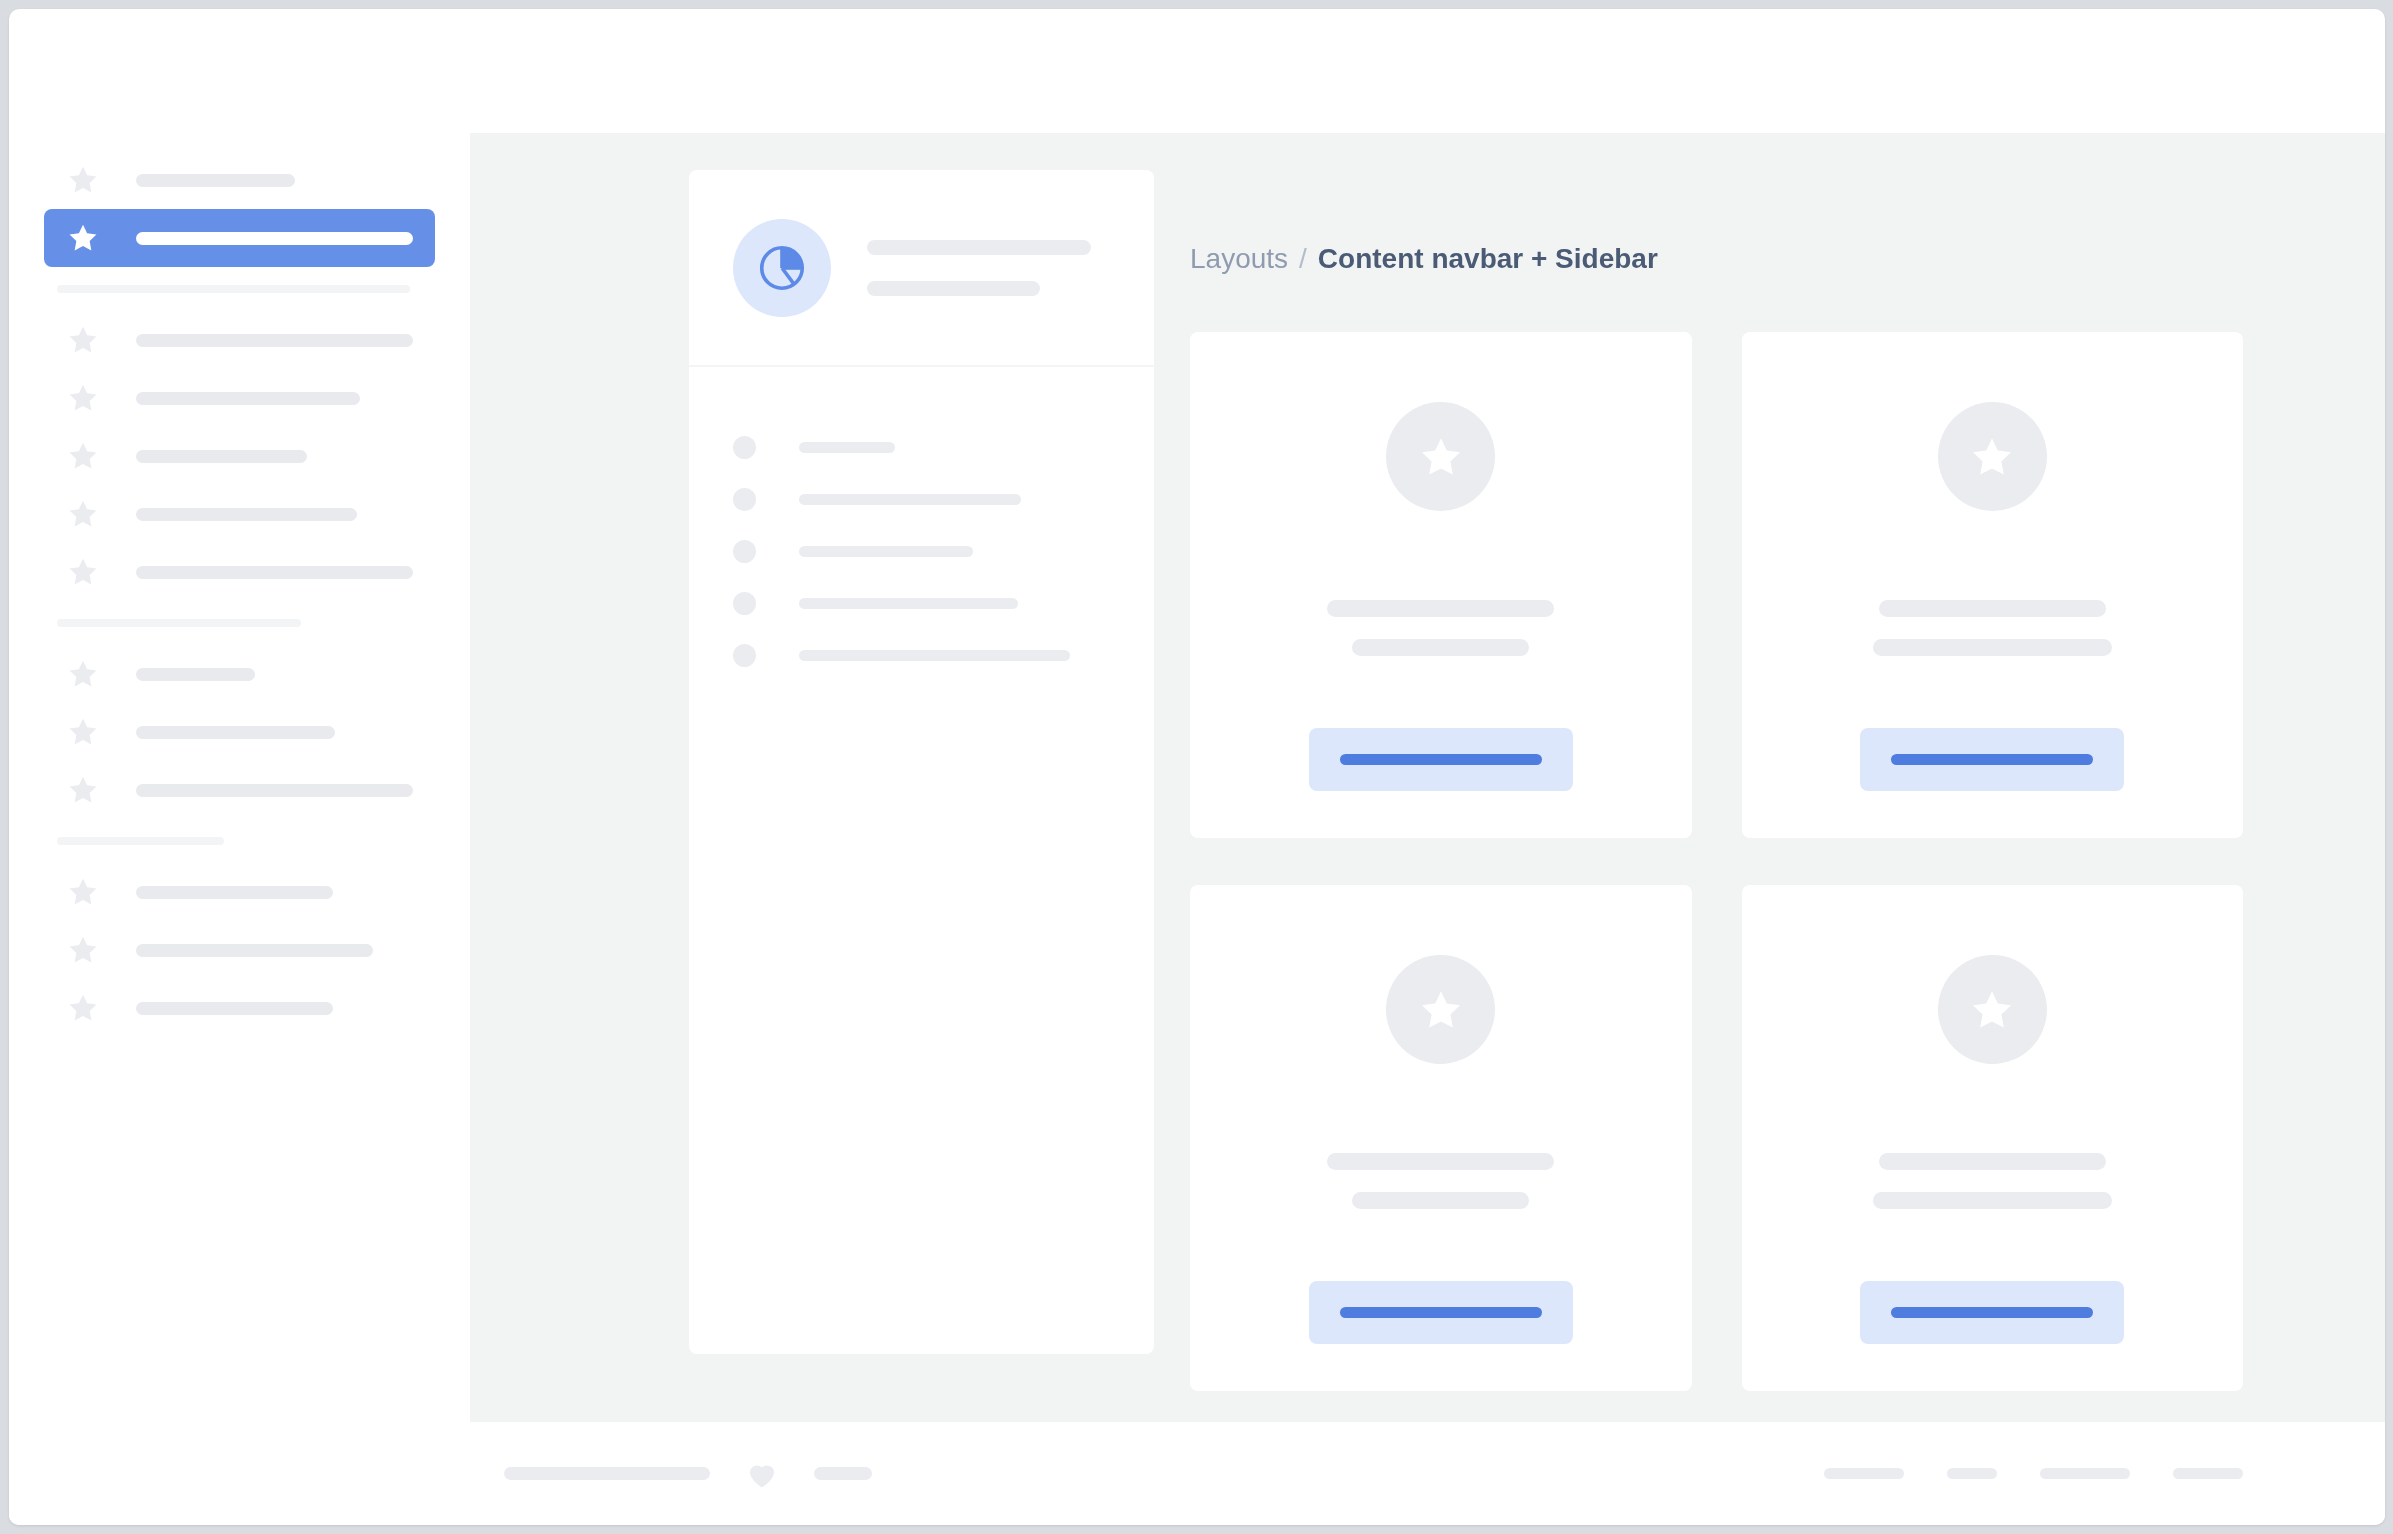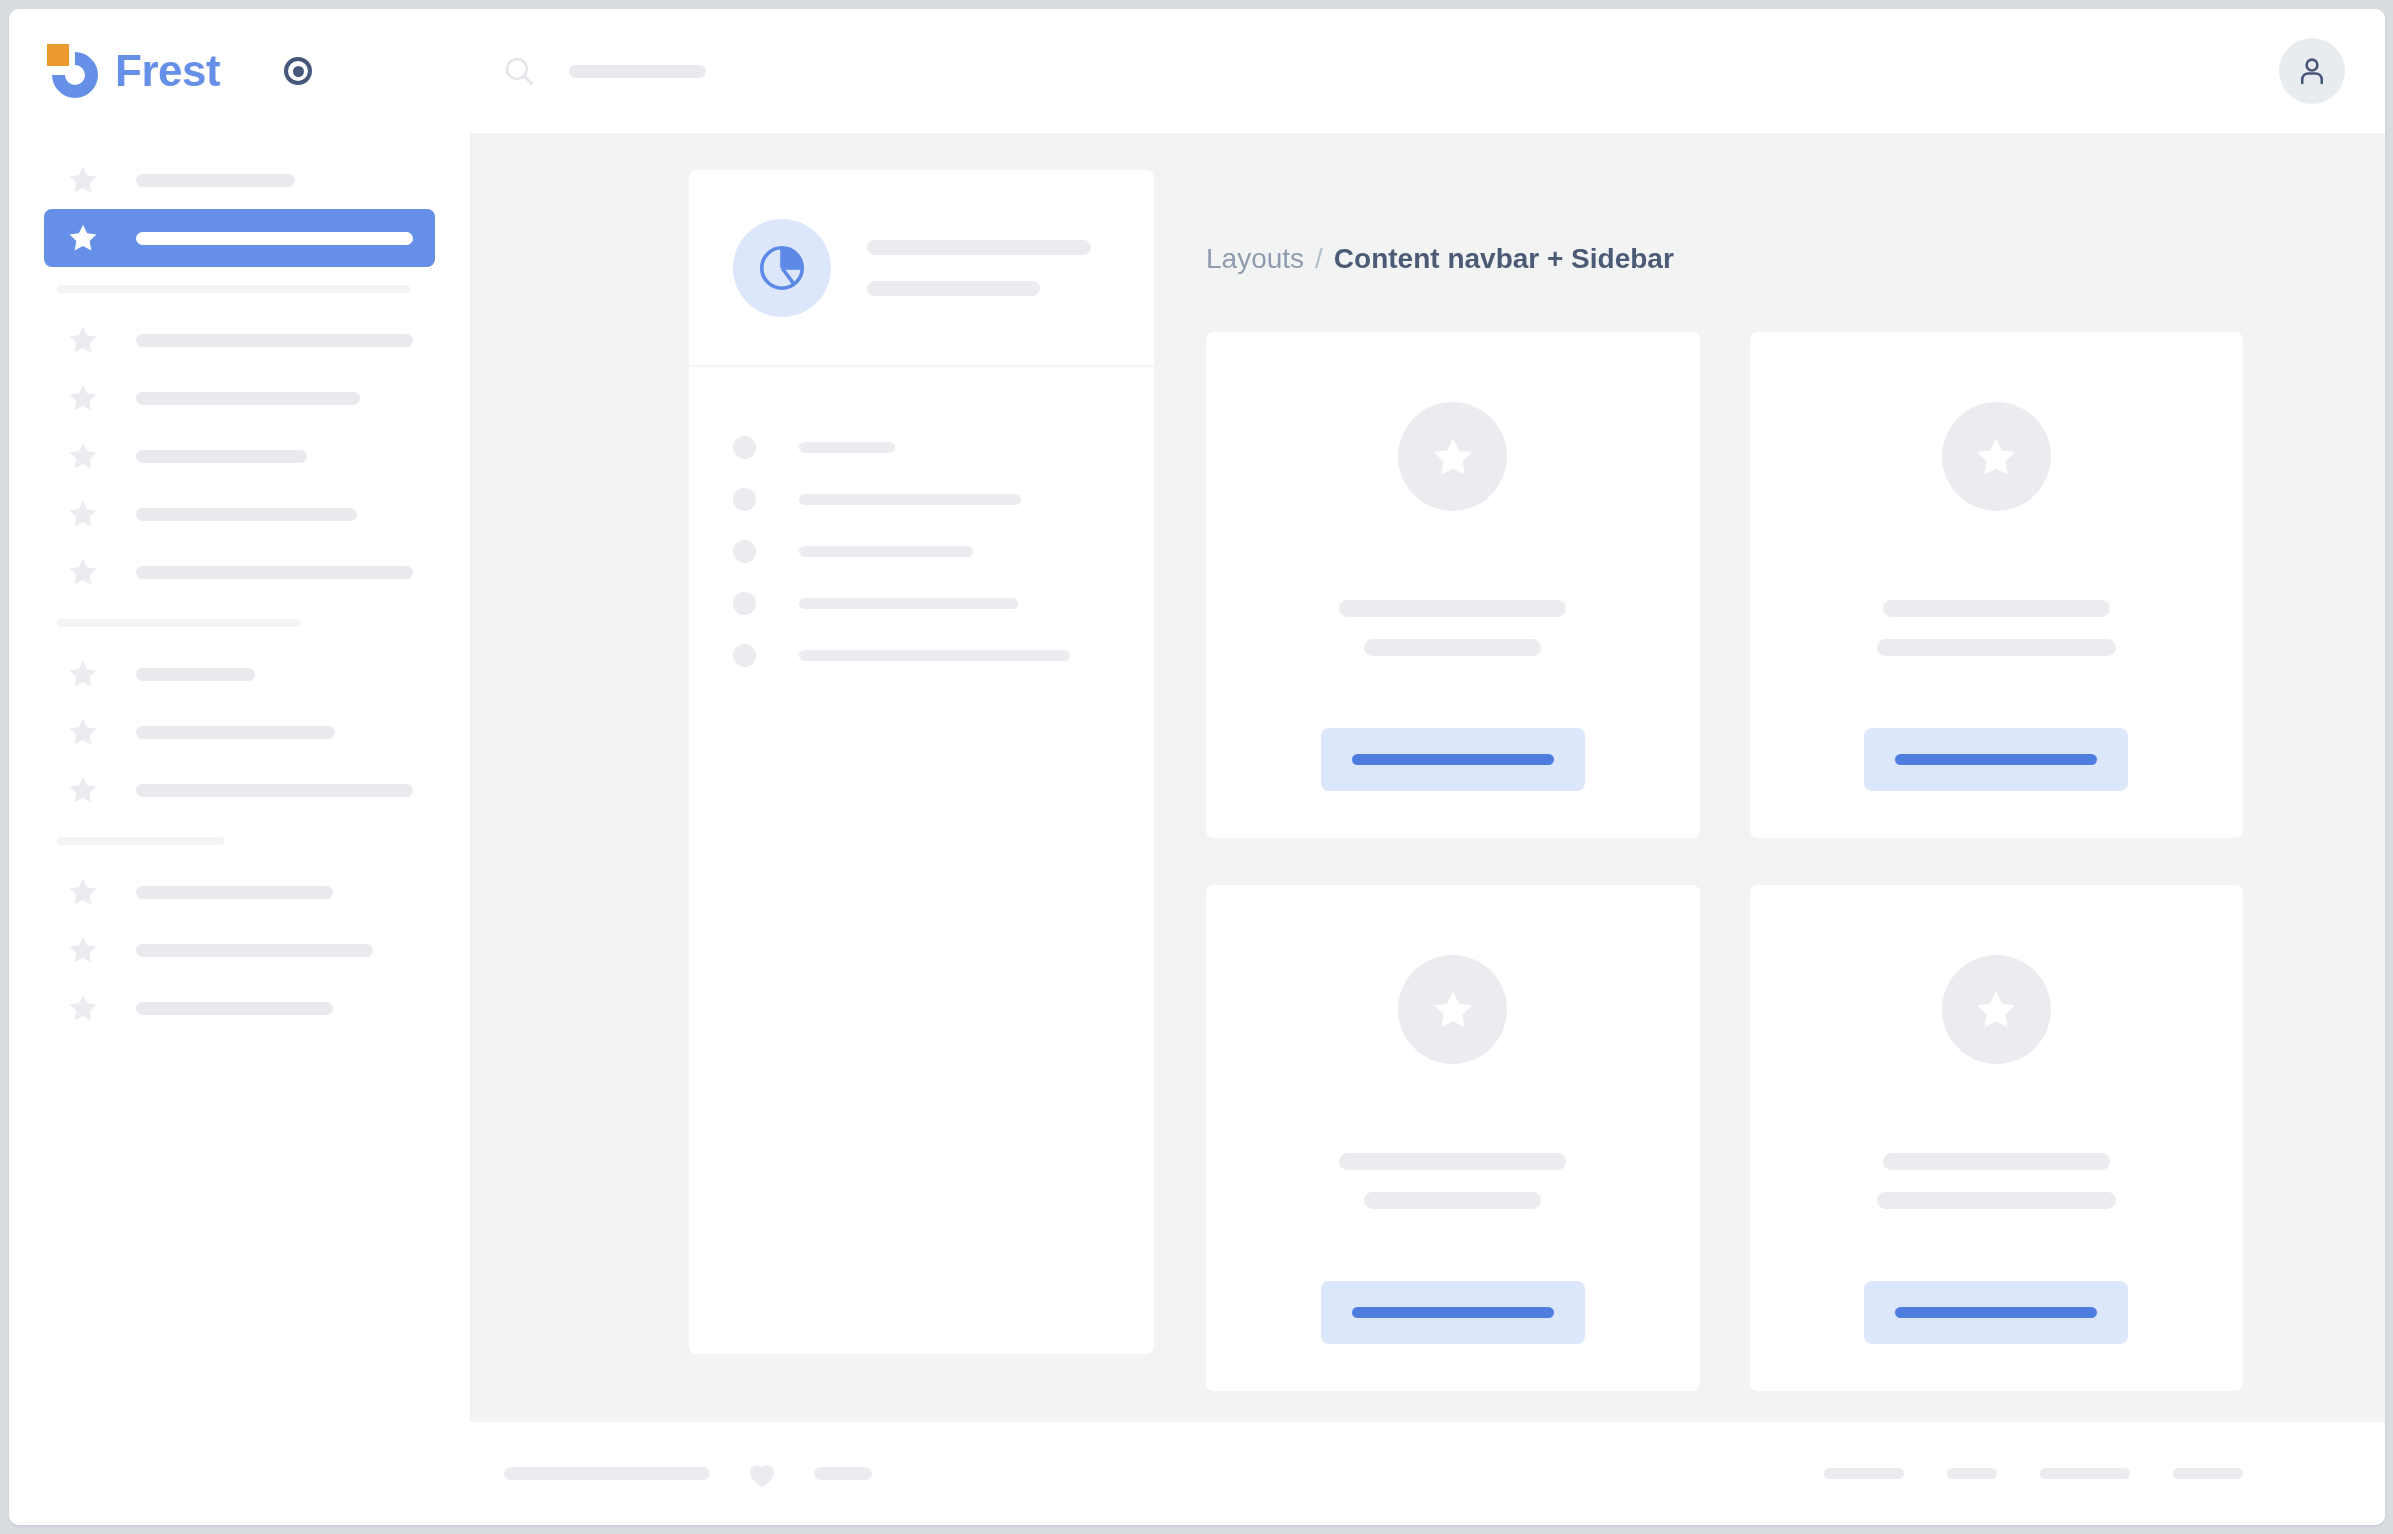--- a/index.html
+++ b/index.html
@@ -164,21 +164,21 @@
     background: #eaecf0; flex: 0 0 23px;
   }
   .li-bar {
     height: 11px; border-radius: 6px;
     background: #eaecf0;
     margin-left: 43px;
   }
 
   
   .main-col {
-    margin-left: 52px;
+    margin-left: 36px;
     flex: 1;
     padding-right: 142px;
   }
   .breadcrumb {
     display: flex; align-items: baseline;
     font-size: 28px;
     padding-top: 73px;
   }
   .bc-root { color: #8f9baf; font-weight: normal; }
   .bc-sep { color: #b3bcca; margin: 0 11px; }
@@ -232,52 +232,20 @@
   .f-bar.b { width: 58px; margin-left: 34px; }
   .heart { width: 36px; height: 36px; margin-left: 34px; }
   .footer-right { margin-left: auto; display: flex; align-items: center; }
   .f-link { height: 11px; border-radius: 6px; background: #eaecf0; margin-left: 43px; }
 </style>
 </head>
 <body>
 
 <div class="app">
 
-  <div class="topbar">
-
-    <div class="brand">
-      <div class="logo-mark">
-        <div class="logo-ring"></div>
-        <div class="logo-sq"></div>
-      </div>
-      <div class="brand-name">Frest</div>
-      <div class="nav-toggle">
-        <div class="ring">
-            <div class="dot"></div>
-          </div>
-      </div>
-    </div>
-
-    <div class="search-wrap">
-      <span class="search-icon">
-        <svg viewBox="0 0 24 24" width="34" height="34" fill="none" stroke="#e4e6ea" stroke-width="1.8">
-          <circle cx="10.5" cy="10.5" r="7"></circle>
-          <line x1="15.6" y1="15.6" x2="21" y2="21" stroke-linecap="round"></line>
-        </svg>
-      </span>
-      <div class="search-input-bar"></div>
-    </div>
-
-    <div class="avatar">
-      <svg viewBox="0 0 24 24" width="36" height="36" fill="none" stroke="#46577a" stroke-width="1.7">
-        <circle cx="12" cy="8" r="3.6"></circle>
-        <path d="M5.5 20v-2.4a4 4 0 0 1 4-4h5a4 4 0 0 1 4 4V20" stroke-linecap="round"></path>
-      </svg>
-    </div>
-  </div>
 
   <div class="sidebar" id="sidebar">
       <div style="height: 18px;"></div>
       <div class="nav-group">
         <div class="nav-item">
           <span class="nav-star"><svg viewBox="0 0 24 24" width="34" height="34" fill="#eaecf0">
               <path d="M12 2.6l2.9 6.1 6.6.9-4.8 4.6 1.2 6.6L12 17.7 6.1 20.8l1.2-6.6L2.5 9.6l6.6-.9z"></path>
             </svg></span>
           <div class="nav-bar" style="width: 159px;"></div>
         </div>

